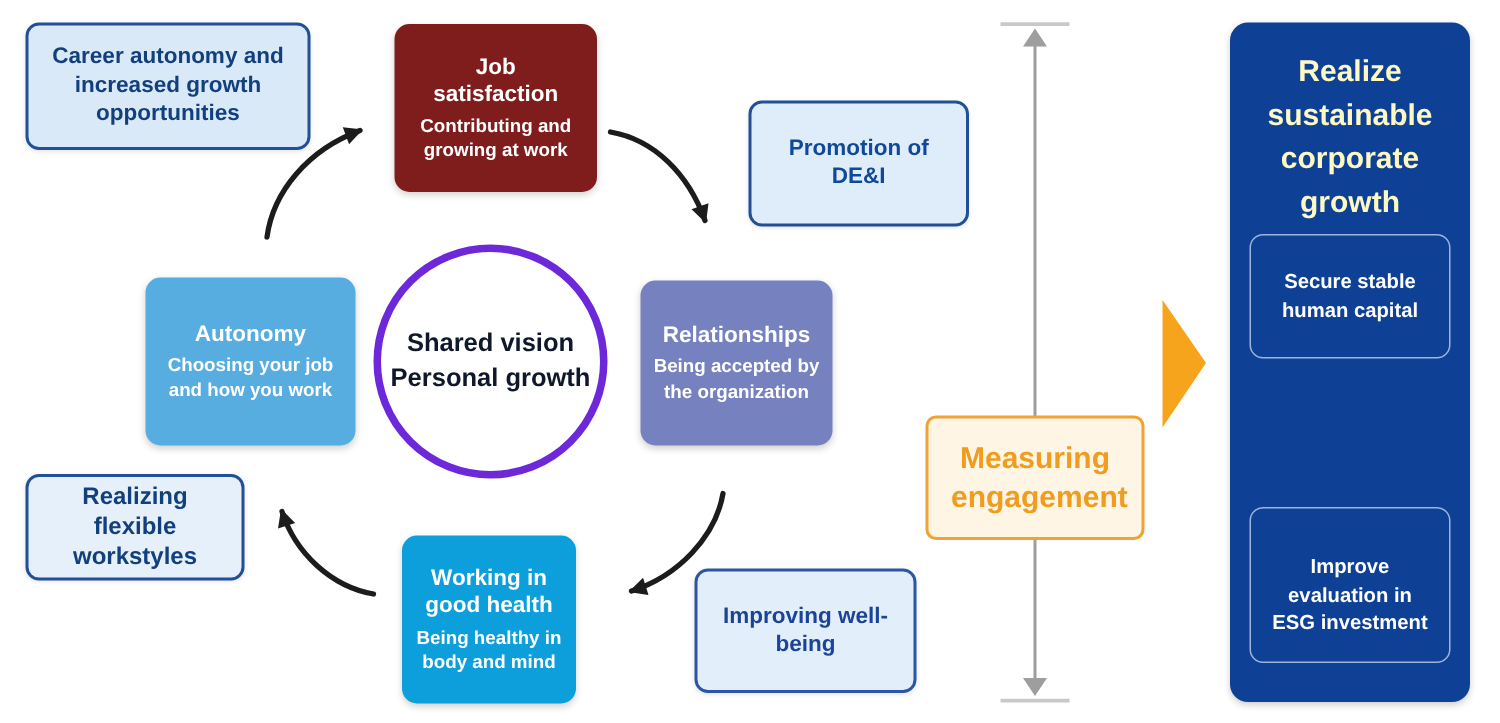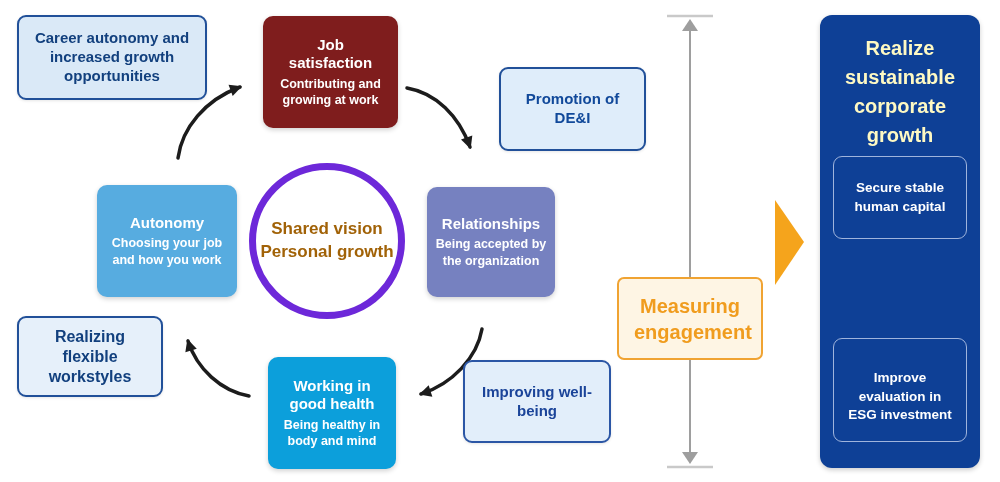--- a/index.html
+++ b/index.html
@@ -11,43 +11,43 @@
   .box{position:absolute;z-index:2;display:flex;flex-direction:column;align-items:center;justify-content:center;
        text-align:center;box-sizing:border-box;}
   
   .light{background:#DAE9F7;border:2px solid #215099;border-radius:9px;color:#12407E;
          font-weight:bold;font-size:15px;line-height:1.25;box-shadow:0 1px 3px rgba(0,0,0,.10);}
   .light .lbl{display:block;}
   .career{left:17px;top:15px;width:190px;height:85px;}
   .career .lbl{max-width:182px;}
   .dei{left:499px;top:67px;width:147px;height:84px;background:#DFEDFA;color:#11499A;}
   .dei .lbl{max-width:118px;}
-  .flexible{left:17px;top:316px;width:146px;height:81px;background:#E6F0FA;font-size:16px;}
+  .flexible{left:17px;top:316px;width:146px;height:71px;background:#E6F0FA;font-size:16px;}
   .flexible .lbl{max-width:98px;}
-  .wellbeing{left:463px;top:360px;width:148px;height:83px;background:#E2EEFA;border-color:#2B56A5;color:#1B4499;}
+  .wellbeing{left:463px;top:379px;width:148px;height:83px;background:#E2EEFA;border-color:#2B56A5;color:#1B4499;}
   .wellbeing .lbl{max-width:112px;}
   
   .node{border-radius:10px;color:#fff;box-shadow:0 2px 5px rgba(0,0,0,.18);}
   .node .t{font-weight:bold;font-size:15px;line-height:1.22;}
   .node .s{font-weight:600;font-size:12.5px;line-height:1.3;margin-top:3px;}
   .job{left:263px;top:16px;width:135px;height:112px;background:#7f1d1d;}
   .job .t{max-width:92px;}
   .job .s{max-width:114px;}
   .relationships{left:427px;top:187px;width:128px;height:110px;background:#7681C0;}
   .relationships .t{max-width:124px;}
   .relationships .s{max-width:118px;}
-  .working{left:268px;top:357px;width:128px;height:112px;background:#0C9FDB;}
+  .working{left:268px;top:357px;width:116px;height:112px;background:#0C9FDB;}
   .working .t{max-width:96px;}
   .working .s{max-width:108px;}
   .autonomy{left:97px;top:185px;width:140px;height:112px;background:#57ACE0;}
   .autonomy .t{max-width:130px;}
   .autonomy .s{max-width:112px;}
   
   .center-circle{left:249px;top:163px;width:156px;height:156px;border-radius:50%;
-    border:7px solid #6d28d9;background:#ffffff;color:#a16207;font-weight:bold;font-size:17px;line-height:1.35;}
+    border:5px solid #6d28d9;background:#ffffff;color:#0f172a;font-weight:bold;font-size:17px;line-height:1.35;}
   
   .measuring{left:617px;top:277px;width:146px;height:83px;background:#FEF5E4;border:2px solid #F0A332;
     border-radius:7px;color:#F09C1E;font-weight:bold;font-size:20px;line-height:1.3;}
   .measuring .lbl{max-width:112px;}
   
   .panel{left:820px;top:15px;width:160px;height:453px;background:#0E4096;border-radius:12px;
     justify-content:flex-start;box-shadow:0 2px 5px rgba(0,0,0,.20);}
   .panel-title{margin-top:19px;color:#fef9c3;font-weight:bold;font-size:20px;line-height:1.45;max-width:122px;}
   .panel-item{position:absolute;left:13px;width:134px;display:flex;align-items:center;justify-content:center;
     border:1px solid #9FB4DC;border-radius:9px;color:#fff;font-weight:bold;font-size:13.5px;line-height:1.4;

